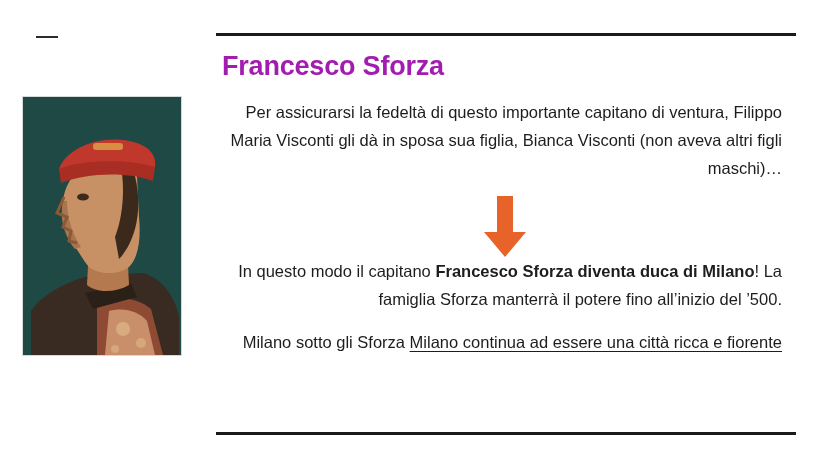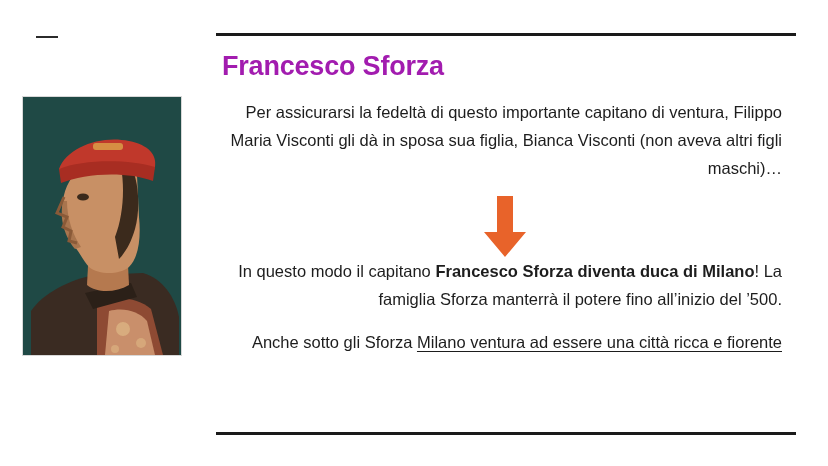--- a/index.html
+++ b/index.html
@@ -149,21 +149,21 @@
 
   <div class="content">
     <h1 class="title">Francesco Sforza</h1>
 
     <p class="para">Per assicurarsi la fedeltà di questo importante capitano di ventura, Filippo Maria Visconti gli dà in sposa sua figlia, Bianca Visconti (non aveva altri figli maschi)…</p>
 
     <div class="gap-block"></div>
 
     <p class="para"><span>In questo modo il capitano </span><b>Francesco Sforza diventa duca di Milano</b><span>! La famiglia Sforza manterrà il potere fino all’inizio del ’500.</span></p>
 
-    <p class="para"><span>Anche sotto gli Sforza </span><span class="underline">Milano ventura ad essere una città ricca e fiorente</span></p>
+    <p class="para"><span>Milano sotto gli Sforza </span><span class="underline">Milano continua ad essere una città ricca e fiorente</span></p>
   </div>
 
   <div class="arrow">
     <svg width="46" height="62" viewBox="0 0 46 62" xmlns="http://www.w3.org/2000/svg">
       <path d="M15 0 H31 V36 H44 L23 61 L2 36 H15 Z" fill="#e8632a"></path>
     </svg>
   </div>
 
   <div class="bottom-rule"></div>
 

